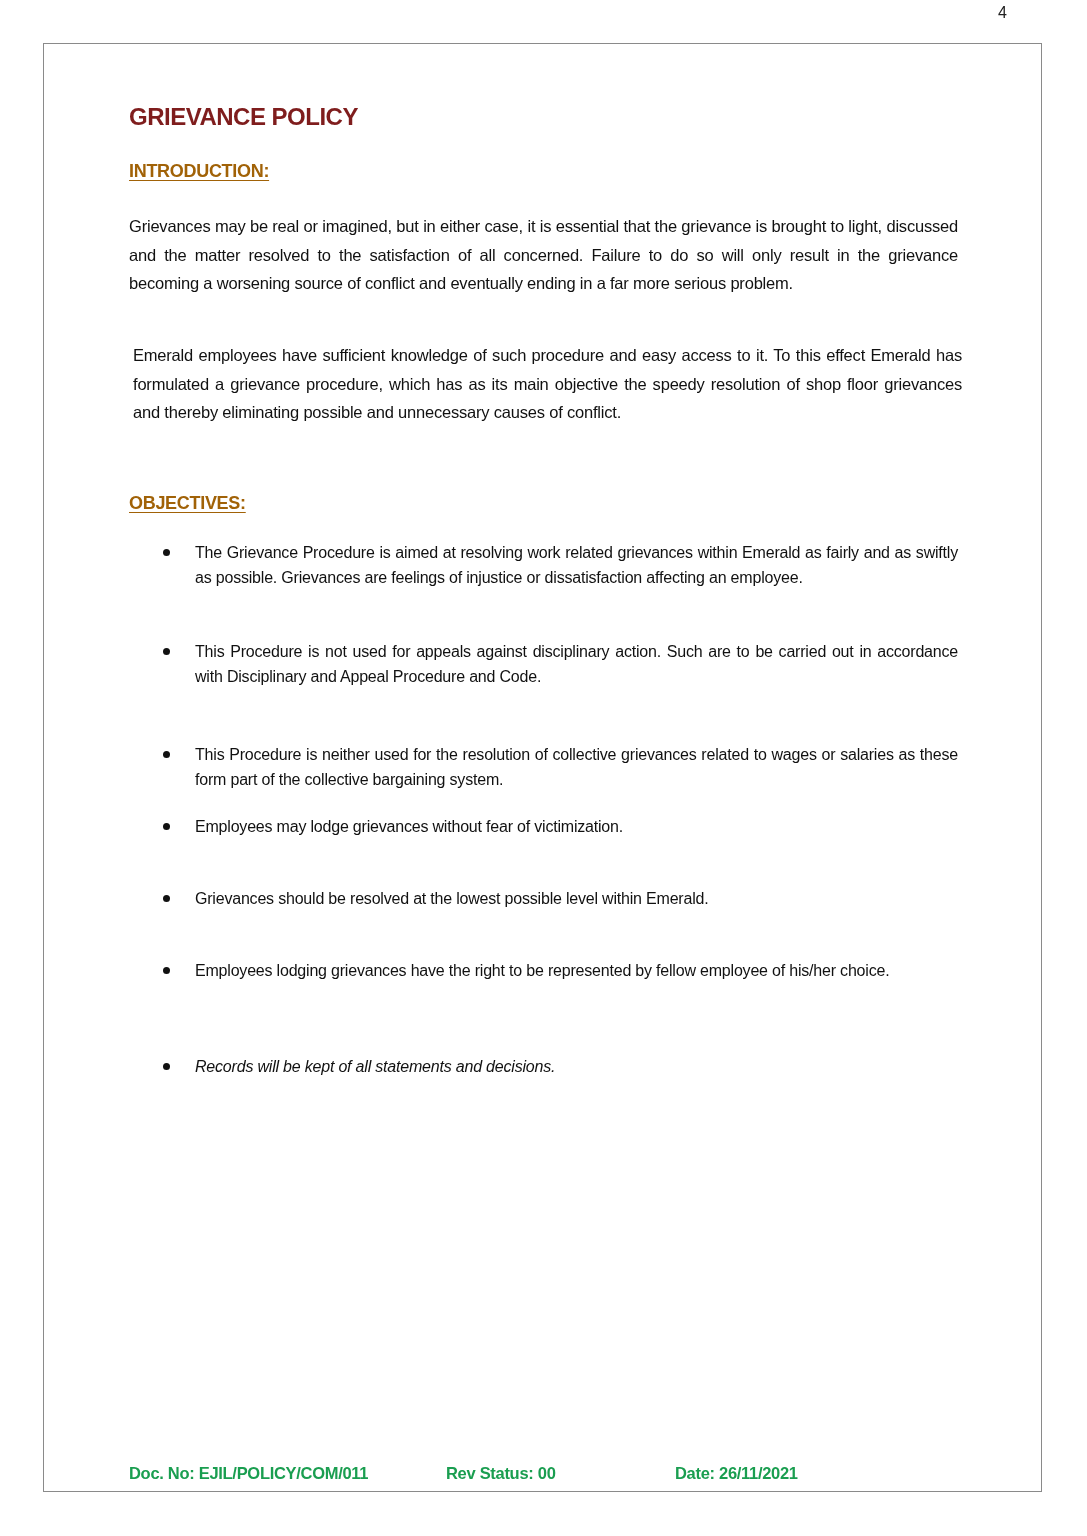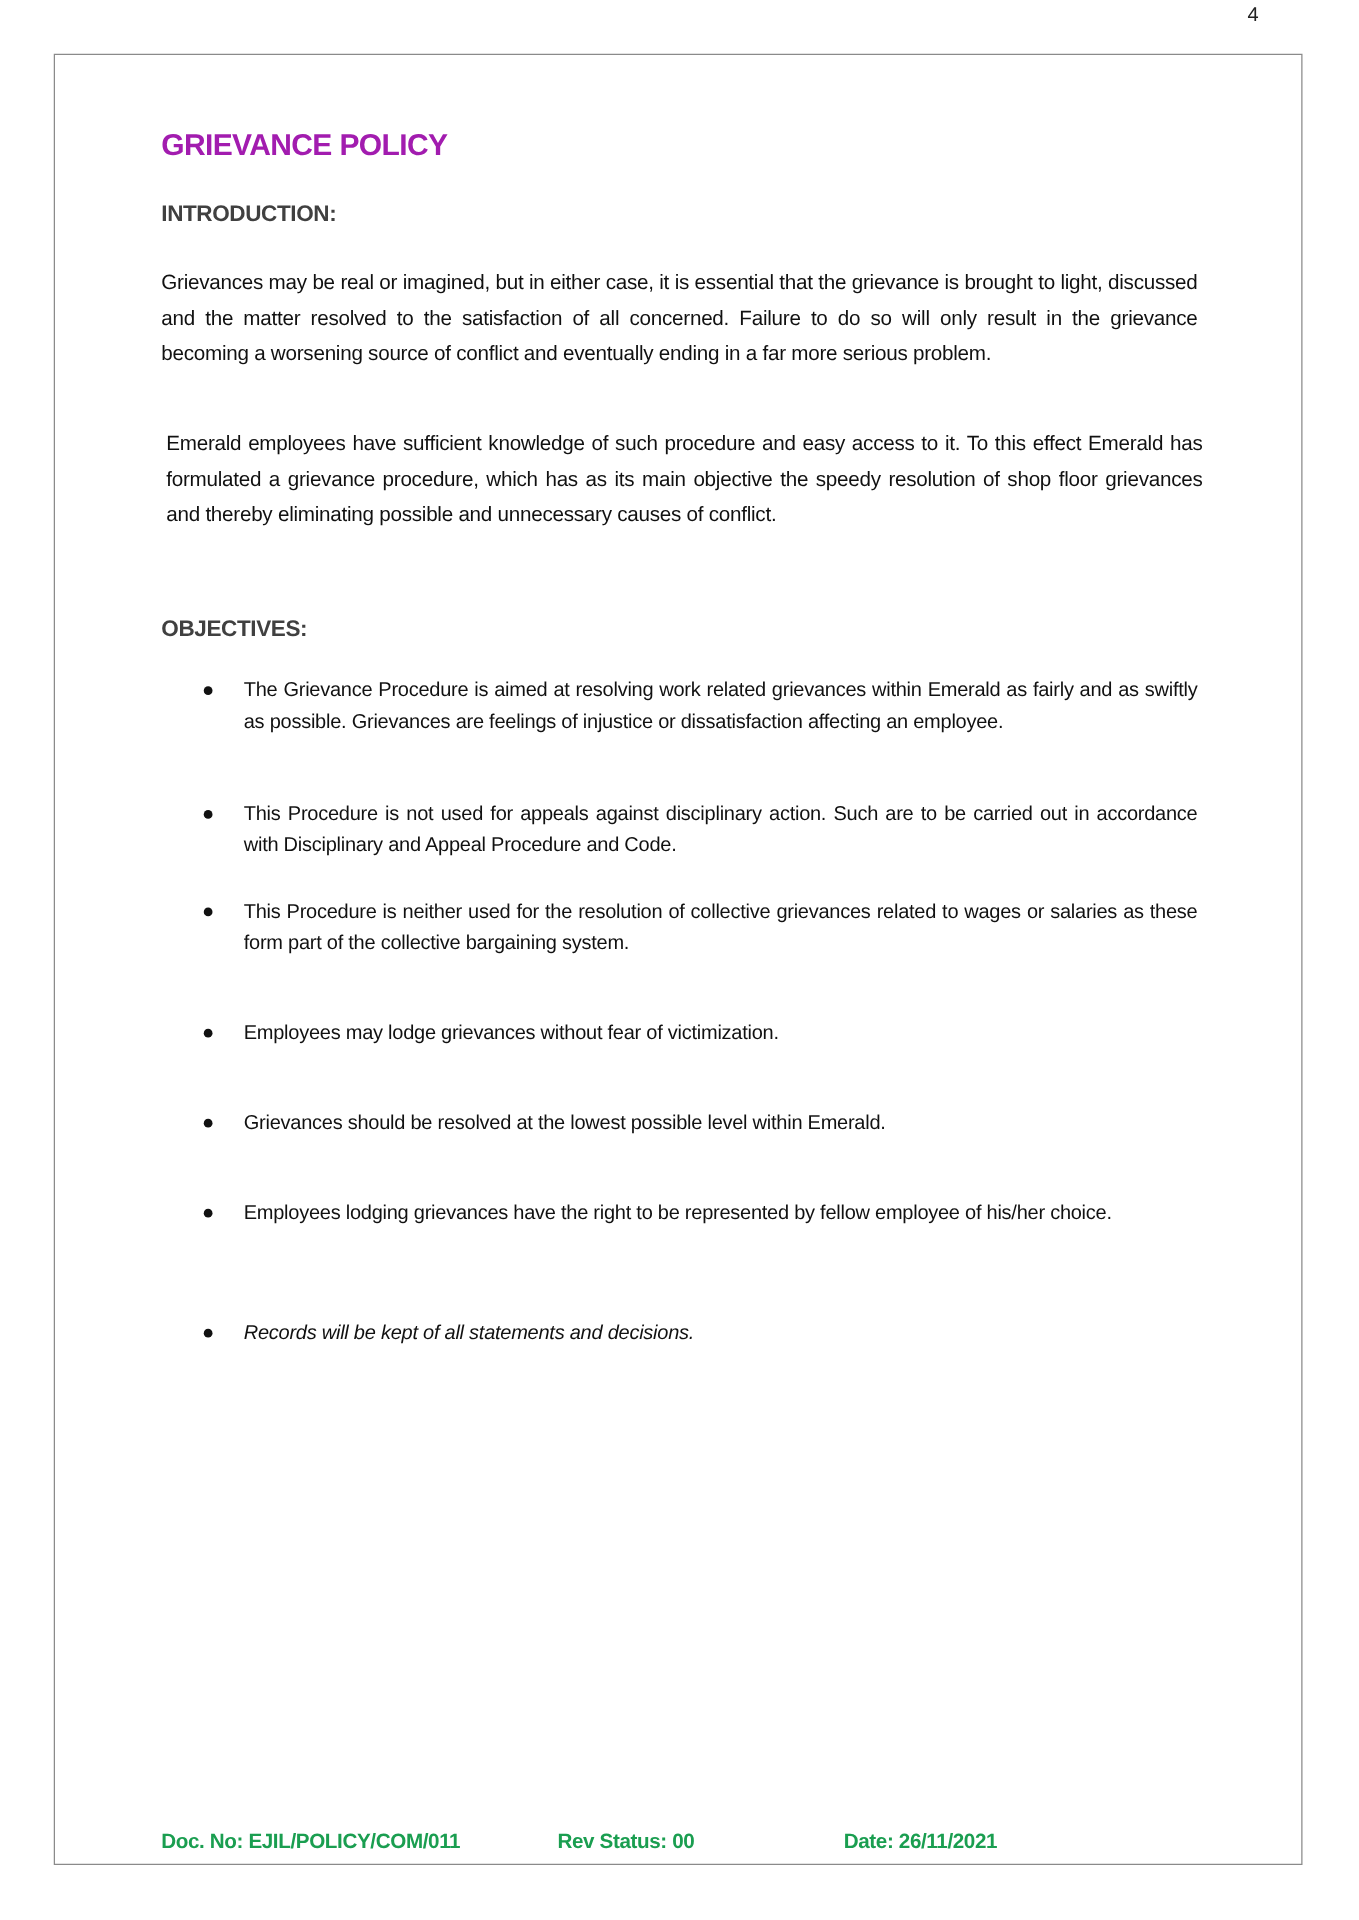--- a/index.html
+++ b/index.html
@@ -31,28 +31,29 @@
       border: 1px solid #8a8a8a;
       box-sizing: border-box;
     }
     .title {
       position: absolute;
       left: 129px;
       top: 103px;
       font-size: 24px;
       font-weight: bold;
       letter-spacing: -0.5px;
-      color: #a21caf;
+      color: #7f1d1d;
     }
     .section-heading {
       position: absolute;
       left: 129px;
       font-size: 18px;
       font-weight: bold;
-      color: #404040;
+      color: #a16207;
+      text-decoration: underline;
       text-underline-offset: 3px;
       letter-spacing: -0.3px;
     }
     .para {
       position: absolute;
       left: 129px;
       width: 829px;
       font-size: 16.5px;
       line-height: 28.5px;
       text-align: justify;
@@ -122,21 +123,21 @@
 
 <ul class="bullets" style="top:0;">
   <li class="bullet" style="top:541px;">
     <span class="bullet-dot"></span>
     <span class="bullet-text">The Grievance Procedure is aimed at resolving work related grievances within Emerald as fairly and as swiftly as possible.  Grievances are feelings of injustice or dissatisfaction  affecting an employee.</span>
   </li>
   <li class="bullet" style="top:640px;">
     <span class="bullet-dot"></span>
     <span class="bullet-text">This Procedure is not used for appeals against disciplinary action.  Such are to be carried out in accordance with Disciplinary and Appeal Procedure and Code.</span>
   </li>
-  <li class="bullet" style="top:718px;">
+  <li class="bullet" style="top:743px;">
     <span class="bullet-dot"></span>
     <span class="bullet-text">This Procedure is neither used for the resolution of collective grievances related to wages or salaries as these form part of the collective bargaining system.</span>
   </li>
   <li class="bullet" style="top:815px;">
     <span class="bullet-dot"></span>
     <span class="bullet-text">Employees may lodge grievances without fear of victimization.</span>
   </li>
   <li class="bullet" style="top:887px;">
     <span class="bullet-dot"></span>
     <span class="bullet-text">Grievances should be resolved at the lowest possible level within Emerald.</span>

